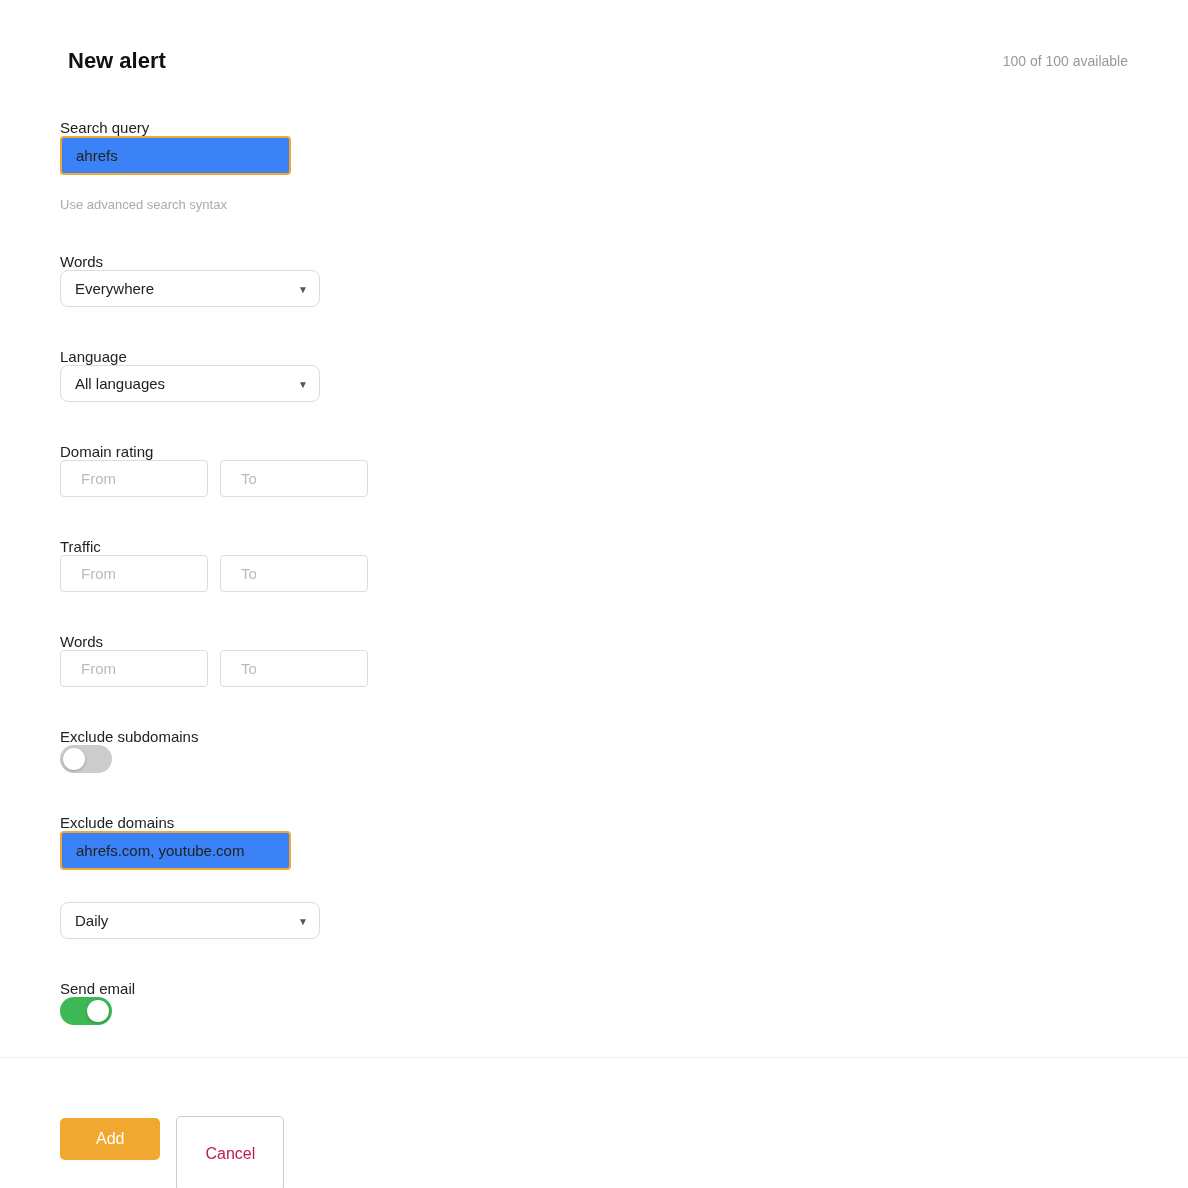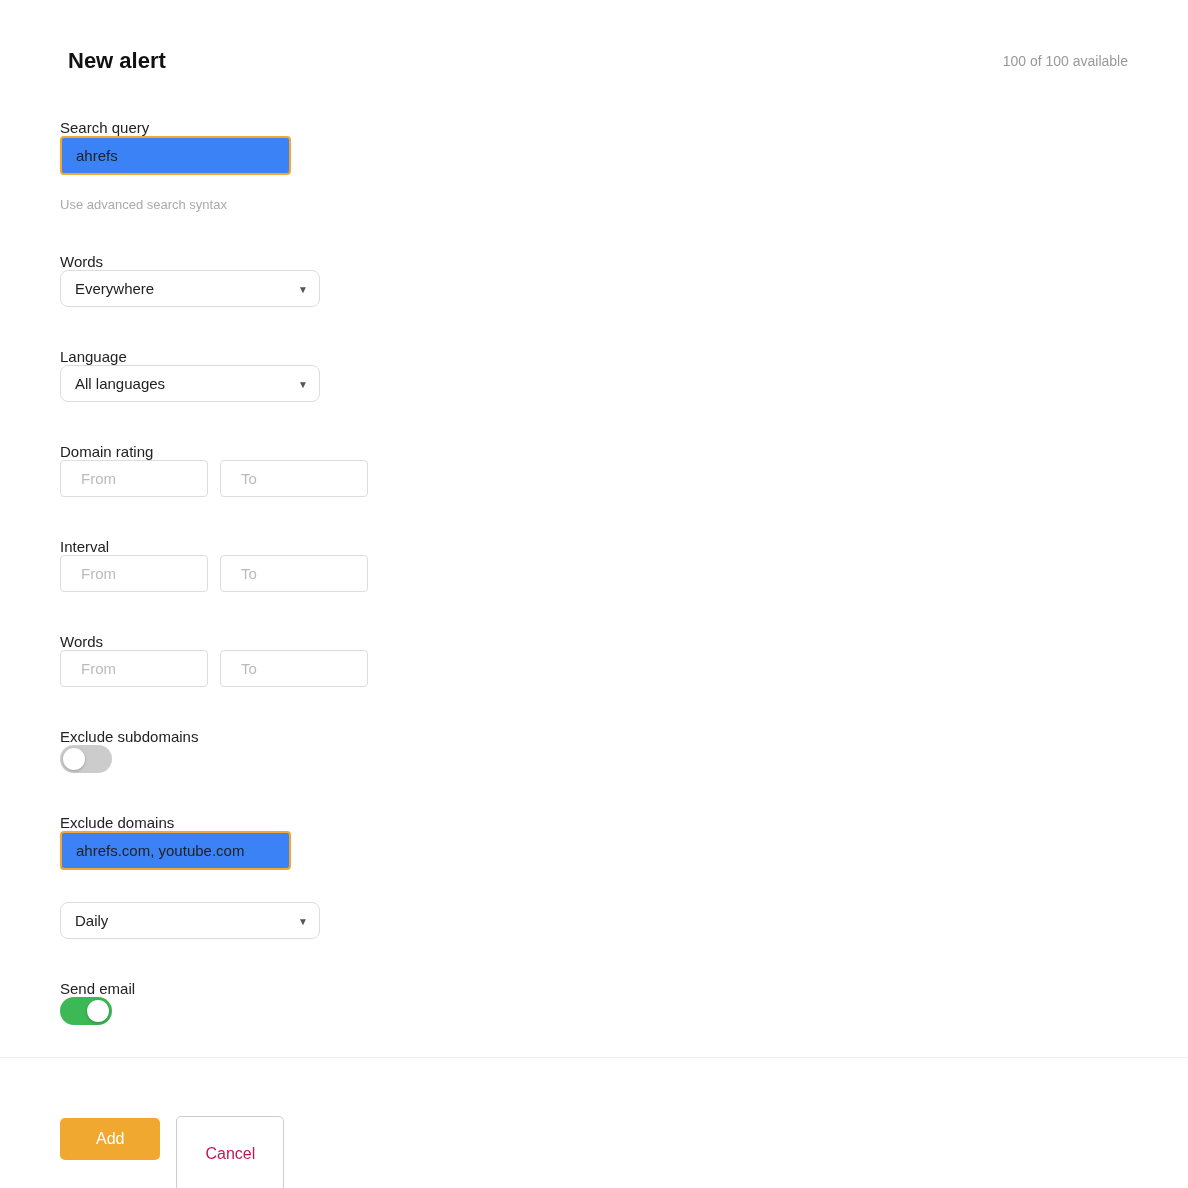--- a/index.html
+++ b/index.html
@@ -239,21 +239,21 @@
       <div class="form-label">Domain rating</div>
       <div class="form-control-area">
         <div class="range-inputs">
           <input type="text" class="range-input" placeholder="From" style="">
           <input type="text" class="range-input" placeholder="To" style="">
         </div>
       </div>
     </div>
 
     <div class="form-row">
-      <div class="form-label">Interval</div>
+      <div class="form-label">Traffic</div>
       <div class="form-control-area">
         <div class="range-inputs">
           <input type="text" class="range-input" placeholder="From" style="">
           <input type="text" class="range-input" placeholder="To" style="">
         </div>
       </div>
     </div>
 
     <div class="form-row">
       <div class="form-label">Words</div>

